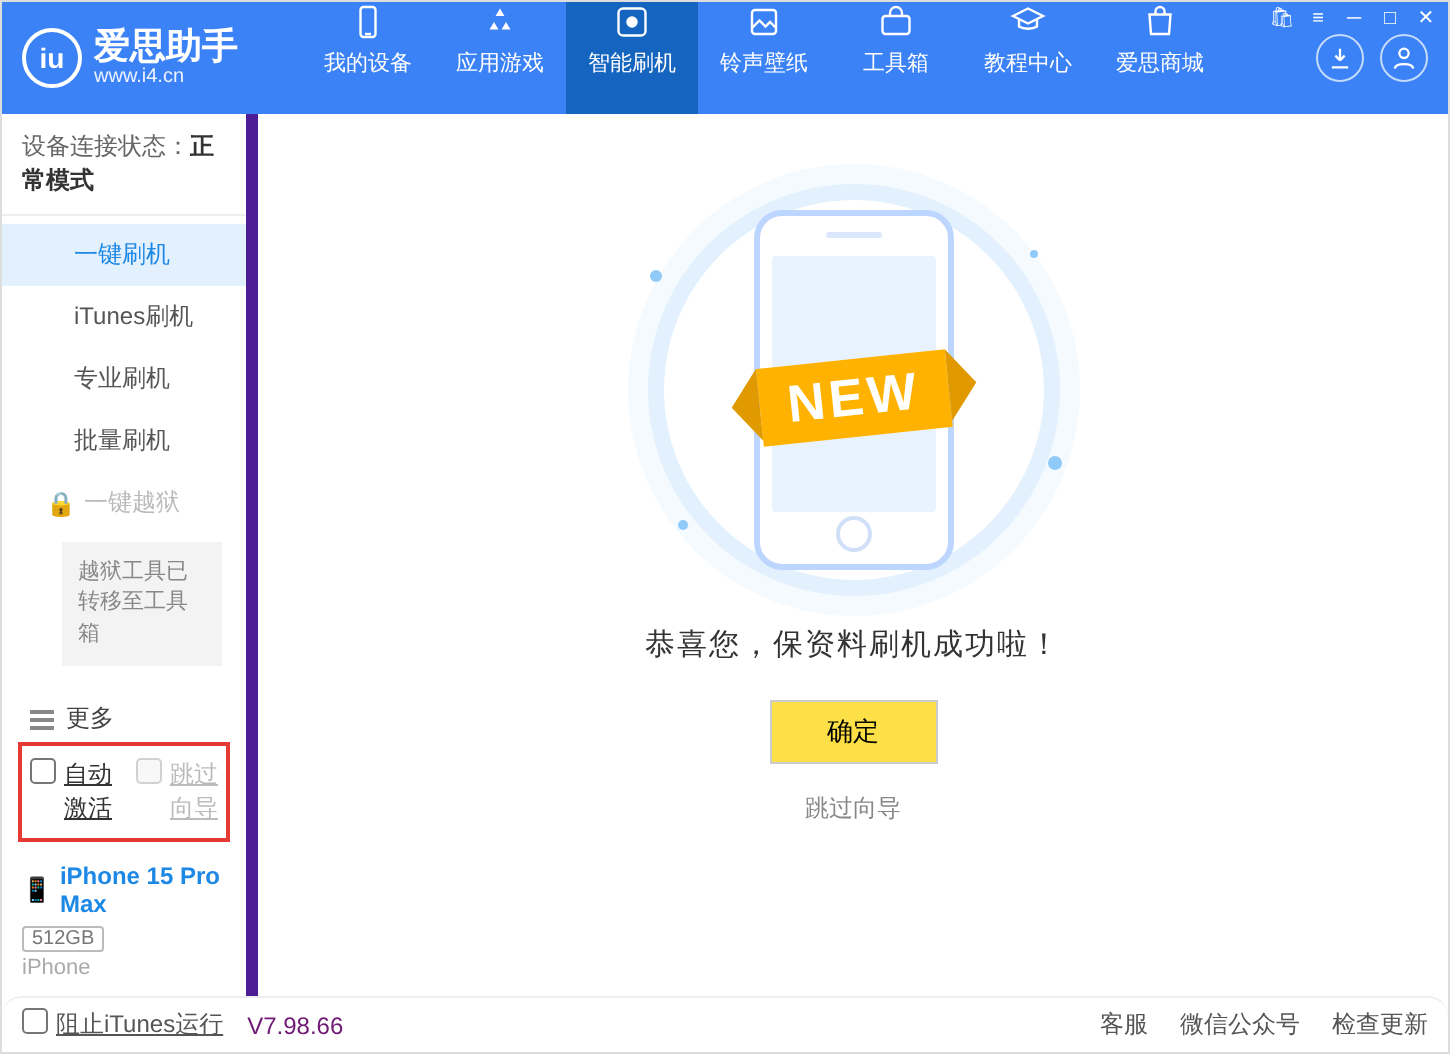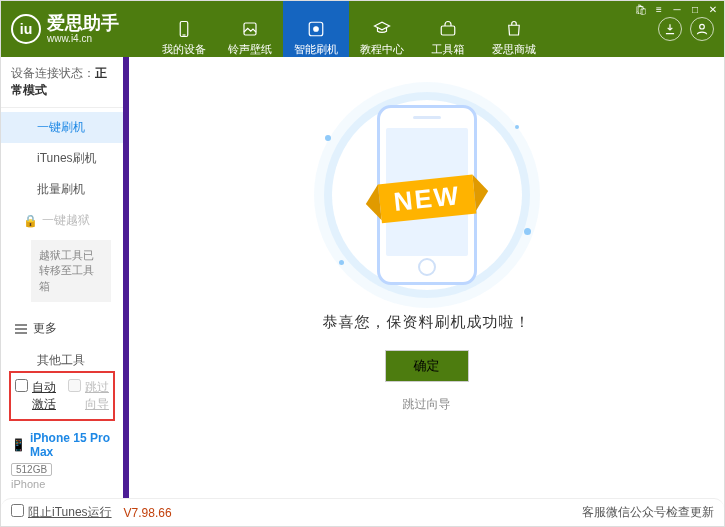--- a/index.html
+++ b/index.html
@@ -1,27 +1,27 @@
 <!DOCTYPE html>
 <html><head>
 <meta charset="utf-8">
 <style>
 * { margin: 0; padding: 0; box-sizing: border-box; }
 body { font-family: "Microsoft YaHei", Arial, sans-serif; font-size: 12px; color: #333; background: #fff; }
 .app { width: 725px; height: 527px; border: 1px solid #ddd; display: flex; flex-direction: column; position: relative; }
 
 
-.header { background: #4d7c0f; color: #fff; display: flex; align-items: center; height: 56px; padding: 0 10px; }
+.header { background: #3b82f6; color: #fff; display: flex; align-items: center; height: 56px; padding: 0 10px; }
 .logo-block { display: flex; align-items: center; gap: 6px; width: 140px; }
 .logo-circle { width: 30px; height: 30px; border: 2px solid #fff; border-radius: 50%; display: flex; align-items: center; justify-content: center; font-weight: bold; font-size: 14px; }
 .logo-text { display: flex; flex-direction: column; line-height: 1.1; }
 .logo-title { font-size: 18px; font-weight: bold; }
 .logo-sub { font-size: 10px; opacity: .9; }
 .nav { display: flex; flex: 1; height: 100%; }
-.nav-item { width: 66px; display: flex; flex-direction: column; align-items: center; justify-content: flex-end; font-size: 11px; cursor: pointer; gap: 3px; }
+.nav-item { width: 66px; display: flex; flex-direction: column; align-items: center; justify-content: flex-start; font-size: 11px; cursor: pointer; gap: 3px; }
 .nav-item.active { background: #1565c0; }
 .nav-icon { width: 20px; height: 20px; display: flex; align-items: center; justify-content: center; }
 .header-right { display: flex; align-items: center; gap: 8px; }
 .win-controls { position: absolute; right: 4px; top: 2px; display: flex; gap: 4px; }
 .win-controls span { width: 14px; height: 12px; display: inline-flex; align-items: center; justify-content: center; cursor: pointer; color: #fff; font-size: 10px; }
 .circ-btn { width: 24px; height: 24px; border: 1.5px solid rgba(255,255,255,.7); border-radius: 50%; display: flex; align-items: center; justify-content: center; cursor: pointer; font-size: 12px; }
 
 
 .body { flex: 1; display: flex; min-height: 0; }
 .sidebar { width: 128px; border-right: 6px solid #4c1d95; display: flex; flex-direction: column; font-size: 12px; }
@@ -50,28 +50,28 @@
 .phone { position: absolute; left: 50%; top: 50%; transform: translate(-50%,-50%); width: 100px; height: 180px; background: #fff; border: 3px solid #bcd6ff; border-radius: 14px; }
 .phone::before { content:""; position:absolute; top:8px; left:50%; transform:translateX(-50%); width:28px; height:3px; background:#dbe8fb; border-radius:3px; }
 .phone::after { content:""; position:absolute; bottom:6px; left:50%; transform:translateX(-50%); width:14px; height:14px; border:2px solid #cfe0f8; border-radius:50%; }
 .screen { position:absolute; top:20px; bottom:26px; left:6px; right:6px; background:#e9f3ff; border-radius:2px; }
 .ribbon { position:absolute; left:50%; top:52%; transform:translate(-50%,-50%) rotate(-6deg); background:#ffb300; color:#fff; font-weight:900; font-size:26px; letter-spacing:2px; padding:4px 14px; }
 .rb-tail { position:absolute; width:0; height:0; }
 .rb-l { left:-14px; top:0; border-top:18px solid transparent; border-bottom:18px solid transparent; border-right:14px solid #e09a00; }
 .rb-r { right:-14px; top:0; border-top:18px solid transparent; border-bottom:18px solid transparent; border-left:14px solid #e09a00; }
 .dot { position:absolute; width:6px; height:6px; background:#90caf9; border-radius:50%; }
 .msg { margin-top: 18px; font-size: 15px; color: #333; letter-spacing: 1px; }
-.ok-btn { margin-top: 18px; border: 1px solid #ccc; background: #4d7c0f; padding: 6px 28px; font-size: 13px; cursor: pointer; }
+.ok-btn { margin-top: 18px; border: 1px solid #ccc; background: #fde047; padding: 6px 28px; font-size: 13px; cursor: pointer; }
 .log-link { margin-top: 14px; font-size: 12px; color: #888; cursor: pointer; }
 
 
 .footer { border-top: 1px solid #eee; height: 28px; display: flex; align-items: center; padding: 0 10px; font-size: 12px; color: #555; border-radius: 10px; }
 .footer .spacer { flex: 1; }
-.footer .seg { cursor: pointer; }
-.ver { color: #c2410c; margin-left: 12px; }
+.footer .seg { margin-left: 16px; cursor: pointer; }
+.ver { color: #701a75; margin-left: 12px; }
 
 svg { display: block; }
 </style>
 </head>
 <body>
 
 <div class="app">
   <div class="win-controls">
     <span>🛍</span>
     <span>≡</span>
@@ -93,53 +93,61 @@
         <span class="nav-icon">
             <svg width="18" height="18" viewBox="0 0 24 24" fill="none" stroke="#fff" stroke-width="1.6">
               <rect x="7" y="2" width="10" height="20" rx="2"></rect>
               <line x1="10" y1="20" x2="14" y2="20"></line>
             </svg>
           </span>
         <span>我的设备</span>
       </div>
       <div class="nav-item">
         <span class="nav-icon">
+            <svg width="18" height="18" viewBox="0 0 24 24" fill="#fff">
+              <path d="M12 3l3 5h-6z M8 12l3 5h-6z M16 12l3 5h-6z"></path>
+            </svg>
+          </span>
+        <span>应用游戏</span>
+      </div>
+      <div class="nav-item active">
+        <span class="nav-icon">
+            <svg width="18" height="18" viewBox="0 0 24 24" fill="none" stroke="#fff" stroke-width="1.6">
+              <rect x="3" y="3" width="18" height="18" rx="3"></rect>
+              <circle cx="12" cy="12" r="3" fill="#fff"></circle>
+            </svg>
+          </span>
+        <span>智能刷机</span>
+      </div>
+      <div class="nav-item">
+        <span class="nav-icon">
             <svg width="18" height="18" viewBox="0 0 24 24" fill="none" stroke="#fff" stroke-width="1.6">
               <rect x="4" y="4" width="16" height="16" rx="2"></rect>
               <path d="M4 16l5-5 4 4 3-3 4 4"></path>
             </svg>
           </span>
         <span>铃声壁纸</span>
       </div>
-      <div class="nav-item active">
-        <span class="nav-icon">
-            <svg width="18" height="18" viewBox="0 0 24 24" fill="none" stroke="#fff" stroke-width="1.6">
-              <rect x="3" y="3" width="18" height="18" rx="3"></rect>
-              <circle cx="12" cy="12" r="3" fill="#fff"></circle>
-            </svg>
-          </span>
-        <span>智能刷机</span>
+      <div class="nav-item">
+        <span class="nav-icon">
+            <svg width="18" height="18" viewBox="0 0 24 24" fill="none" stroke="#fff" stroke-width="1.6">
+              <rect x="3" y="8" width="18" height="12" rx="2"></rect>
+              <path d="M8 8V6a4 4 0 018 0v2"></path>
+            </svg>
+          </span>
+        <span>工具箱</span>
       </div>
       <div class="nav-item">
         <span class="nav-icon">
             <svg width="18" height="18" viewBox="0 0 24 24" fill="none" stroke="#fff" stroke-width="1.6">
               <path d="M2 8l10-5 10 5-10 5z"></path>
               <path d="M6 10v5c3 2 9 2 12 0v-5"></path>
             </svg>
           </span>
         <span>教程中心</span>
-      </div>
-      <div class="nav-item">
-        <span class="nav-icon">
-            <svg width="18" height="18" viewBox="0 0 24 24" fill="none" stroke="#fff" stroke-width="1.6">
-              <rect x="3" y="8" width="18" height="12" rx="2"></rect>
-              <path d="M8 8V6a4 4 0 018 0v2"></path>
-            </svg>
-          </span>
-        <span>工具箱</span>
       </div>
       <div class="nav-item">
         <span class="nav-icon">
             <svg width="18" height="18" viewBox="0 0 24 24" fill="none" stroke="#fff" stroke-width="1.6">
               <path d="M5 7h14l-1 13H6z"></path>
               <path d="M9 7V5a3 3 0 016 0v2"></path>
             </svg>
           </span>
         <span>爱思商城</span>
       </div>
@@ -160,20 +168,21 @@
   </div>
 
   <div class="body">
     <div class="sidebar">
       <div class="conn-bar">
         <span>设备连接状态：</span><span class="status">正常模式</span>
       </div>
       <div class="tree">
         <div class="tree-item active">一键刷机</div>
         <div class="tree-item">iTunes刷机</div>
+        <div class="tree-item">专业刷机</div>
         <div class="tree-item">批量刷机</div>
 
         <div class="tree-item muted">
           <span>🔒</span>
           <span>一键越狱</span>
         </div>
         <div class="tree-note">越狱工具已转移至工具箱</div>
 
         <div class="tree-group">
           <span style="width:12px;display:inline-flex;flex-direction:column;gap:2px">

